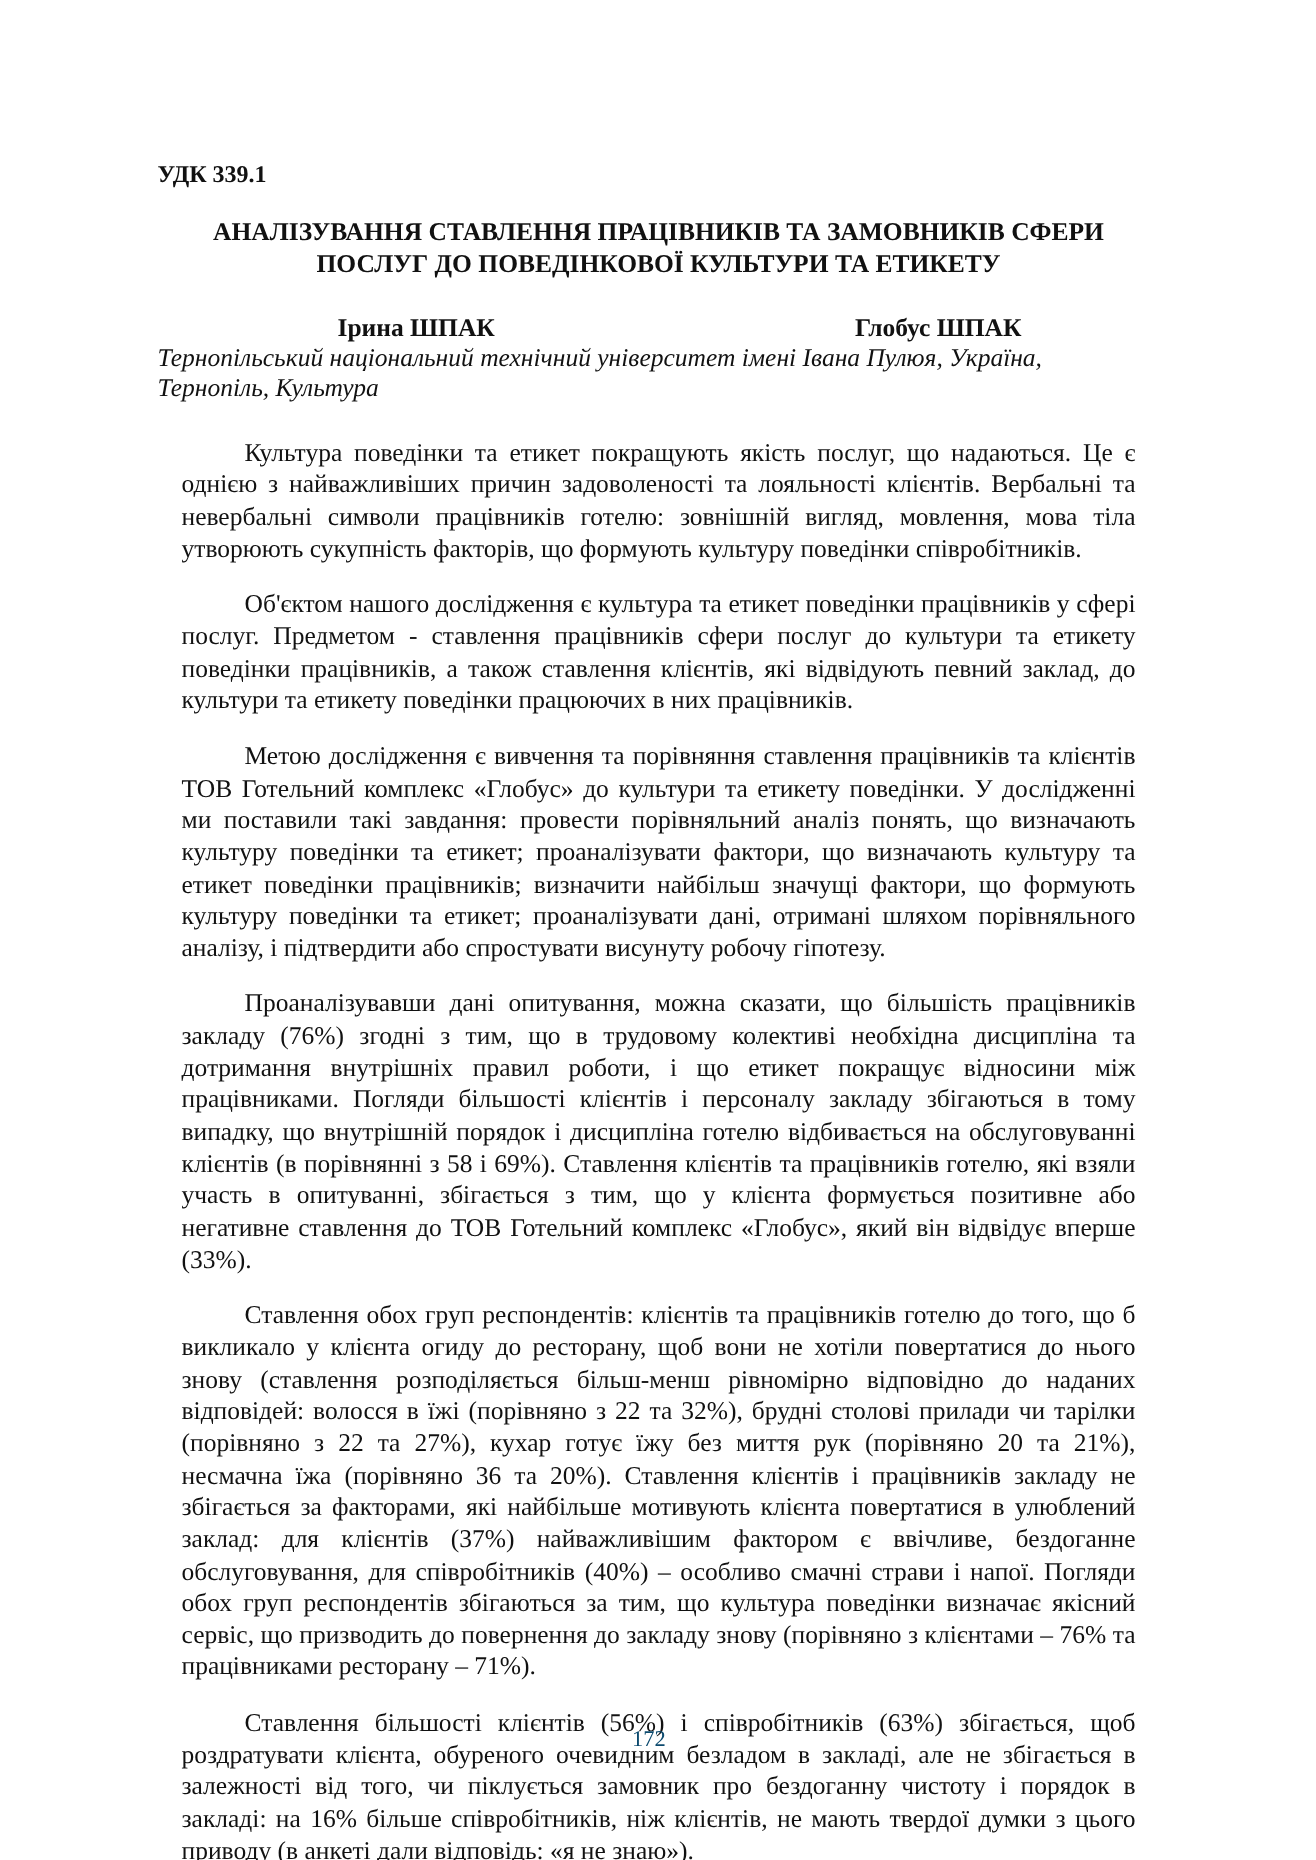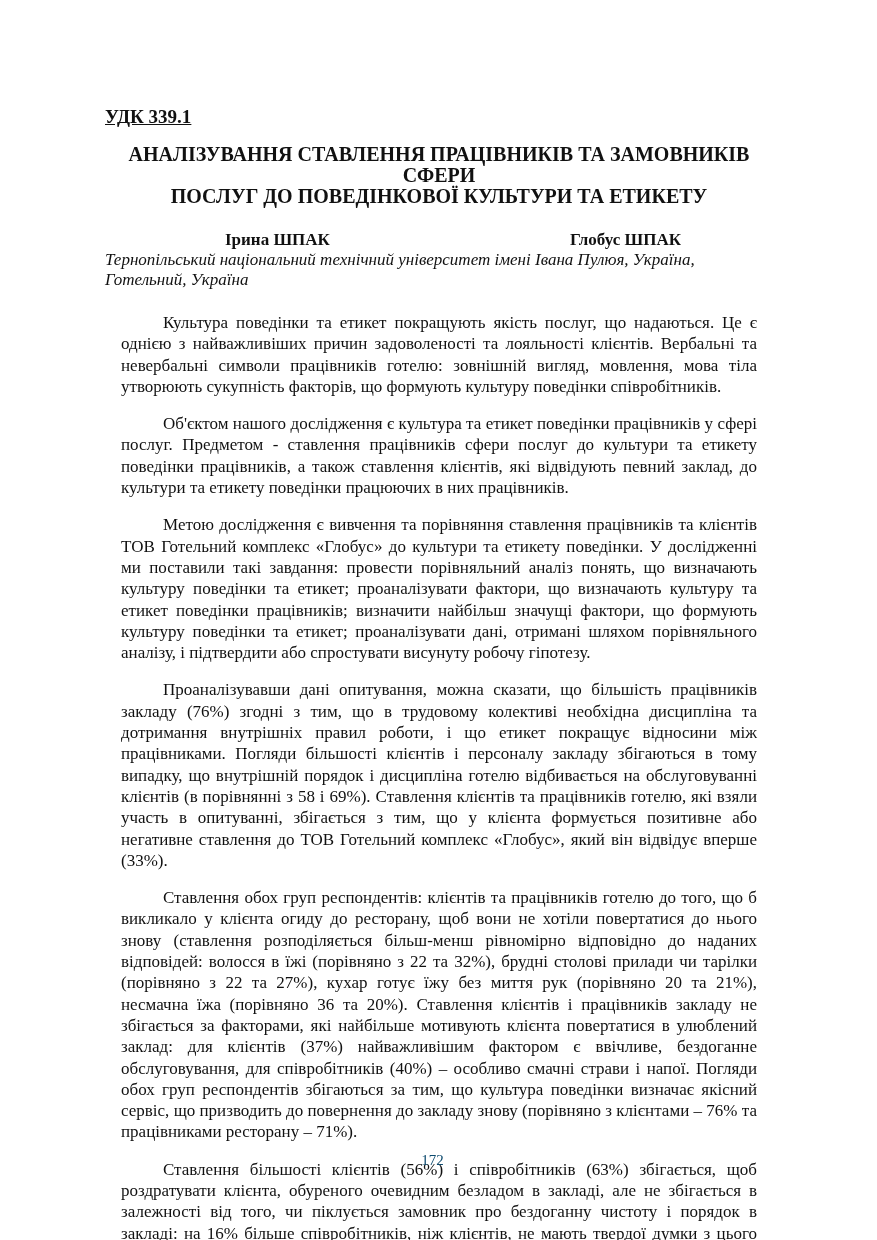--- a/index.html
+++ b/index.html
@@ -2,23 +2,23 @@
 <html><head>
 <meta charset="utf-8">
 <style>
   html, body { margin: 0; padding: 0; background: #ffffff; }
   body { width: 877px; height: 1240px; position: relative; overflow: hidden; }
   .page {
     position: absolute; left: 105px; top: 106px; width: 668px;
     font-family: "Liberation Serif", "DejaVu Serif", serif;
     color: #111111; font-size: 17px; line-height: 21.3px;
   }
-  .udk { font-weight: bold; font-size: 19px; margin: 0; height: 22px; text-decoration: underline; }
+  .udk { font-weight: bold; font-size: 16px; margin: 0; height: 22px; }
   .title {
-    font-weight: bold; text-align: center; font-size: 20px; line-height: 21px;
+    font-weight: bold; text-align: center; font-size: 17px; line-height: 21px;
     margin: 16px 0 0 0;
   }
   .authors {
     display: flex; justify-content: space-between; font-weight: bold;
     margin-top: 22px; padding: 0 92px 0 120px; line-height: 21px;
   }
   .affiliation { font-style: italic; line-height: 20px; }
   .body { margin-top: 22px; }
   .body p { margin: 16px; text-align: justify; text-indent: 42px; }
   .page-number {
@@ -34,21 +34,21 @@
   <div class="title">
     <div>АНАЛІЗУВАННЯ СТАВЛЕННЯ ПРАЦІВНИКІВ ТА ЗАМОВНИКІВ СФЕРИ</div>
     <div>ПОСЛУГ ДО ПОВЕДІНКОВОЇ КУЛЬТУРИ ТА ЕТИКЕТУ</div>
   </div>
   <div class="authors">
     <span>Ірина ШПАК</span>
     <span>Глобус ШПАК</span>
   </div>
   <div class="affiliation">
     <div>Тернопільський національний технічний університет імені Івана Пулюя, Україна,</div>
-    <div>Готельний, Україна</div>
+    <div>Тернопіль, Культура</div>
   </div>
   <div class="body">
     <p>Культура поведінки та етикет покращують якість послуг, що надаються. Це є однією з найважливіших причин задоволеності та лояльності клієнтів. Вербальні та невербальні символи працівників готелю: зовнішній вигляд, мовлення, мова тіла утворюють сукупність факторів, що формують культуру поведінки співробітників.</p>
     <p>Об'єктом нашого дослідження є культура та етикет поведінки працівників у сфері послуг. Предметом - ставлення працівників сфери послуг до культури та етикету поведінки працівників, а також ставлення клієнтів, які відвідують певний заклад, до культури та етикету поведінки працюючих в них працівників.</p>
     <p>Метою дослідження є вивчення та порівняння ставлення працівників та клієнтів ТОВ Готельний комплекс «Глобус» до культури та етикету поведінки. У дослідженні ми поставили такі завдання: провести порівняльний аналіз понять, що визначають культуру поведінки та етикет; проаналізувати фактори, що визначають культуру та етикет поведінки працівників; визначити найбільш значущі фактори, що формують культуру поведінки та етикет; проаналізувати дані, отримані шляхом порівняльного аналізу, і підтвердити або спростувати висунуту робочу гіпотезу.</p>
     <p>Проаналізувавши дані опитування, можна сказати, що більшість працівників закладу  (76%) згодні з тим, що в трудовому колективі необхідна дисципліна та дотримання внутрішніх правил роботи, і що етикет покращує відносини між працівниками. Погляди більшості клієнтів і персоналу закладу збігаються в тому випадку, що внутрішній порядок і дисципліна готелю  відбивається на обслуговуванні клієнтів (в порівнянні з 58 і 69%). Ставлення клієнтів та працівників готелю, які взяли участь в опитуванні, збігається з тим, що у клієнта формується позитивне або негативне ставлення до ТОВ Готельний комплекс «Глобус», який він відвідує вперше (33%).</p>
     <p>Ставлення обох груп респондентів: клієнтів та працівників готелю до того, що б викликало у клієнта огиду до ресторану, щоб вони не хотіли повертатися до нього знову (ставлення розподіляється більш-менш рівномірно відповідно до наданих відповідей: волосся в їжі (порівняно з 22 та 32%), брудні столові прилади чи тарілки (порівняно з 22 та 27%), кухар готує їжу без миття рук (порівняно 20 та 21%), несмачна їжа (порівняно 36 та 20%). Ставлення клієнтів і працівників закладу не збігається за факторами, які найбільше мотивують клієнта повертатися в улюблений заклад: для клієнтів (37%) найважливішим фактором є ввічливе, бездоганне обслуговування, для співробітників (40%) – особливо смачні страви і напої. Погляди обох груп респондентів збігаються за тим, що культура поведінки визначає якісний сервіс, що призводить до повернення до закладу знову (порівняно з клієнтами – 76% та працівниками ресторану – 71%).</p>
     <p>Ставлення більшості клієнтів (56%) і співробітників (63%) збігається, щоб роздратувати клієнта, обуреного очевидним безладом в закладі, але не збігається в залежності від того, чи піклується замовник про бездоганну чистоту і порядок в закладі: на 16% більше співробітників, ніж клієнтів, не мають твердої думки з цього приводу (в анкеті дали відповідь: «я не знаю»).</p>
   </div>
 </div>

